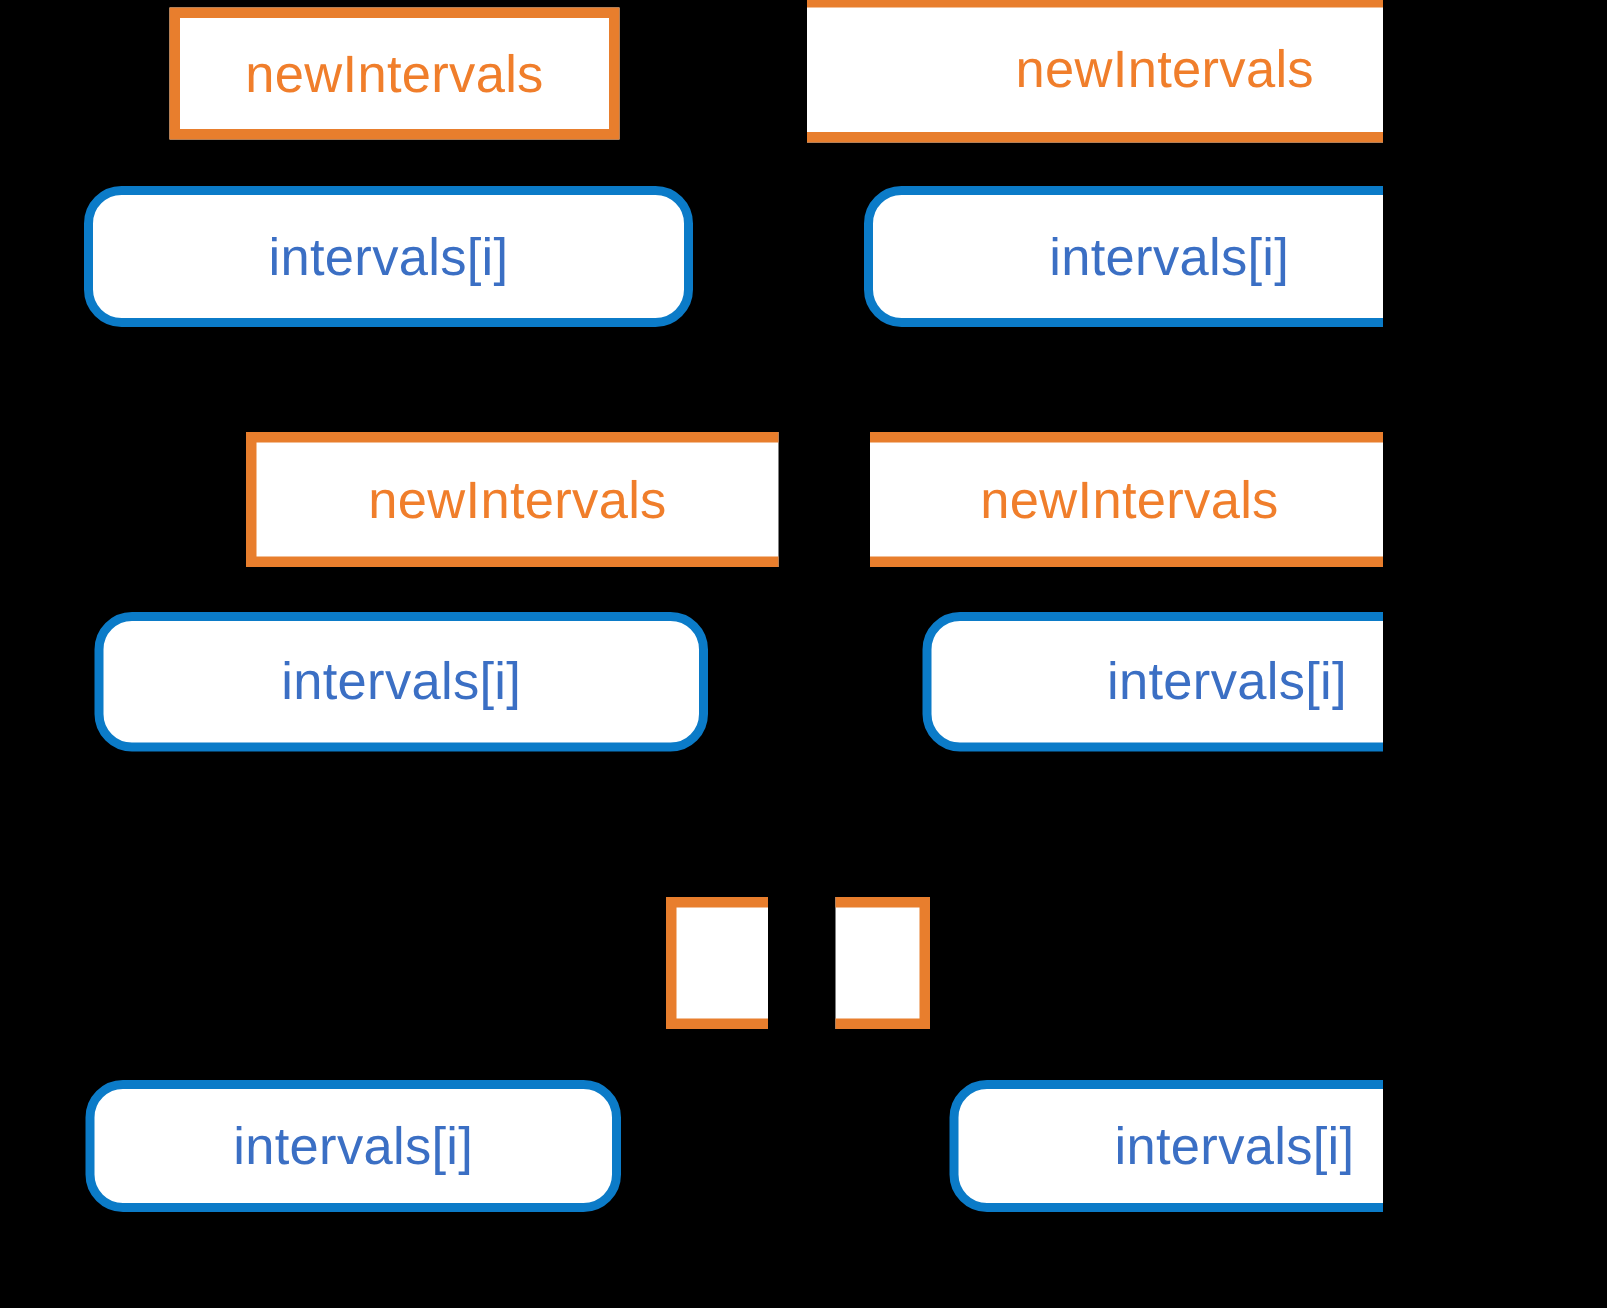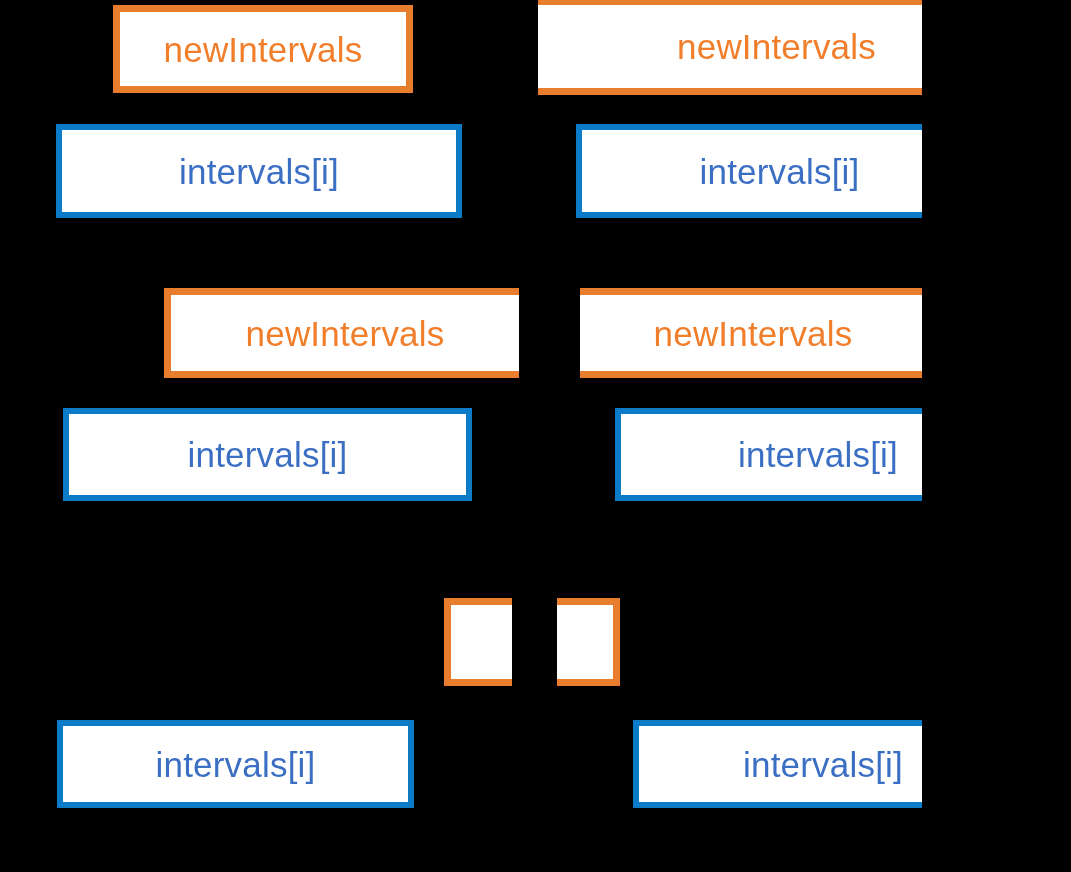--- a/index.html
+++ b/index.html
@@ -46,20 +46,21 @@
     border-color: #E87E2D;
   }
   .box.orange .label {
     color: #F07E2B;
   }
 
   
   .box.blue {
     border-color: #0B7BC8;
     border-width: 6px;
+    border-radius: 25px;
   }
   .box.blue .label {
     color: #3B6FC4;
   }
 
   
   .bd-all    { border-width: 7px; }
   .bd-tb     { border-width: 7px 0 7px 0; }
   .bd-ltb    { border-width: 7px 0 7px 7px; }
   .bd-rtb    { border-width: 7px 7px 7px 0; }

